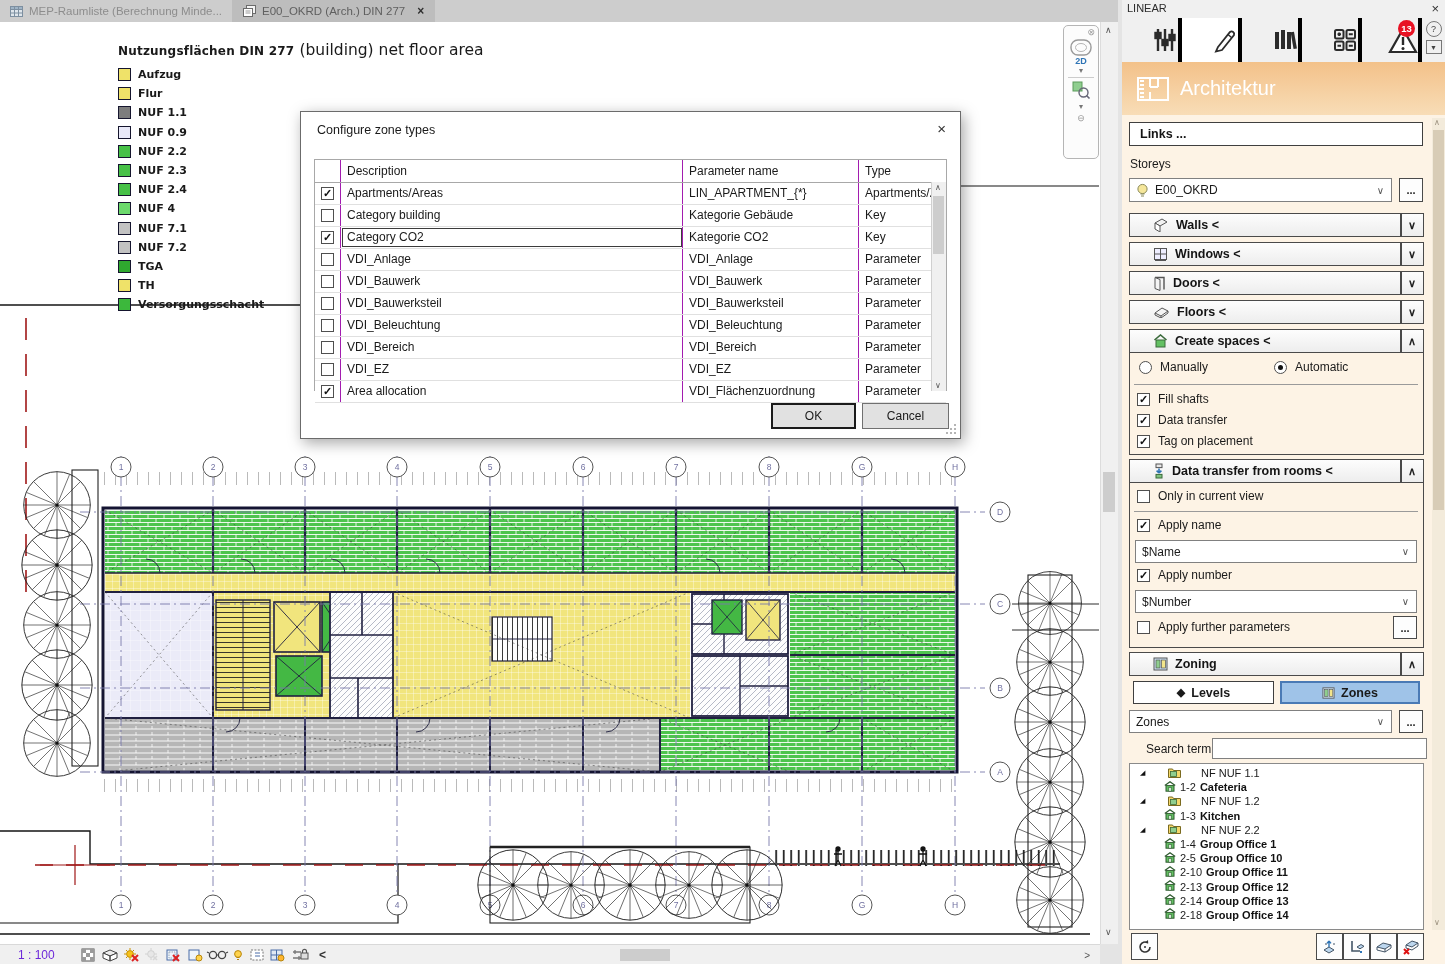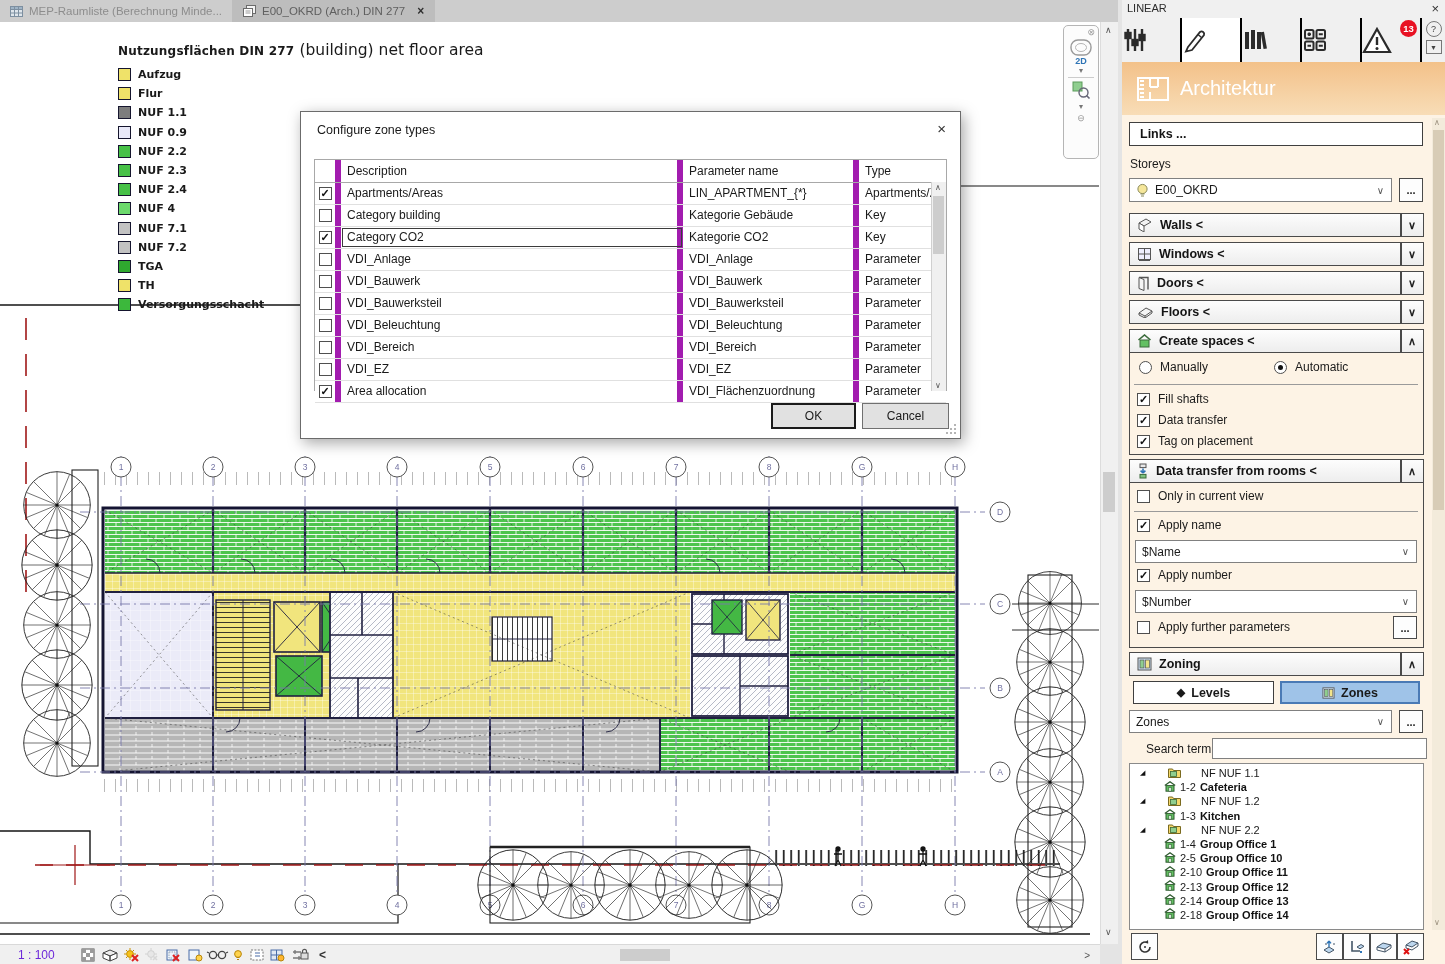--- a/index.html
+++ b/index.html
@@ -29,55 +29,55 @@
   #scale-lbl{font-size:12px;color:#6d28d9;margin-left:18px;margin-right:26px}
   #hthumb{position:absolute;left:620px;top:4px;width:50px;height:12px;background:#cdcdcd}
   
   #dialog{left:300px;top:111px;width:659px;height:326px;background:#fff;border:1px solid #6b6b6b;
           box-shadow:3px 4px 14px rgba(0,0,0,.35);z-index:6;font-size:12px}
   #dlg-title{position:absolute;left:16px;top:11px;font-size:12.5px;color:#1a1a1a}
   #dlg-close{position:absolute;right:14px;top:8px;font-size:15px;color:#333}
   #dlg-table{position:absolute;left:13px;top:47px;width:633px;height:232px;border:1px solid #a8a8a8;box-sizing:border-box}
   .trow{display:flex;height:21px;line-height:21px;border-bottom:1px solid #e0e0e0;background:#fff}
   .trow.head{height:22px;line-height:22px;font-size:12px;color:#1a1a1a;border-bottom:1px solid #a8a8a8}
-  .tc{padding:0 6px;box-sizing:border-box;border-right:6px solid #a21caf;overflow:hidden;white-space:nowrap}
+  .tc{padding:0 6px;box-sizing:border-box;border-right:1px solid #a21caf;overflow:hidden;white-space:nowrap}
   .c0{width:26px;display:flex;align-items:center;justify-content:center;padding:0}
   .c1{width:342px}.c2{width:176px}.c3{width:75px;border-right:none}
   .sel-cell{outline:1.4px solid #3c3c3c;outline-offset:-2px}
   #dlg-sb{position:absolute;right:0;top:22px;width:14px;height:209px;background:#f0f0f0;border-left:1px solid #d0d0d0}
   #dlg-sb .thumb{position:absolute;left:1px;top:14px;width:11px;height:58px;background:#cdcdcd}
   .dlg-btn{position:absolute;top:291px;height:26px;background:#e1e1e1;border:1px solid #707070;
            font-size:12px;display:flex;align-items:center;justify-content:center;box-sizing:border-box}
   #btn-ok{left:470px;width:85px;border:2px solid #1b1b1b}
   #btn-cancel{left:561px;width:87px}
   .chk{width:13px;height:13px;border:1px solid #4f4f4f;background:#fff;display:inline-flex;
        align-items:center;justify-content:center;font-size:11px;font-weight:bold;color:#111;box-sizing:border-box;flex:none}
   
   #navpal{left:1063px;top:25px;width:34px;height:132px;background:rgba(252,252,252,.95);
           border:1px solid #b5b5b5;border-radius:5px;z-index:4;font-size:9px;color:#888;text-align:center}
   
   #panel{left:1122px;top:0;width:323px;height:964px;background:#fdf3e5}
   #ptitle{position:absolute;left:0;top:0;width:323px;height:18px;background:#f0f0f0;font-size:11px;color:#2b2b2b}
   #ptitle .t{position:absolute;left:5px;top:2px}
   #ptitle .x{position:absolute;right:6px;top:1px;font-size:13px;color:#333}
   #ptoolbar{position:absolute;left:0;top:18px;width:323px;height:44px;background:#f0f0f0;display:flex}
-  .ptab{width:60px;height:44px;border-right:2px solid #000000;display:flex;align-items:center;justify-content:flex-start;position:relative;box-sizing:border-box}
+  .ptab{width:60px;height:44px;border-right:4px solid #000000;display:flex;align-items:center;justify-content:flex-end;position:relative;box-sizing:border-box}
   .ptab.active{background:#fff}
   .badge{position:absolute;right:3px;top:2px;width:17px;height:17px;border-radius:50%;background:#e81123;
          color:#fff;font-size:9.5px;font-weight:bold;display:flex;align-items:center;justify-content:center}
   #pmini{width:23px;display:flex;flex-direction:column;align-items:center;padding-top:3px;gap:3px;font-size:10px;color:#444}
   #pmini .q{width:14px;height:14px;border:1px solid #777;border-radius:50%;font-size:9px;display:flex;align-items:center;justify-content:center}
   #pmini .dv{width:14px;height:12px;border:1px solid #777;font-size:7px;display:flex;align-items:center;justify-content:center}
   #pheader{position:absolute;left:0;top:62px;width:323px;height:53px;background:linear-gradient(180deg,#f3c189,#f8ddb7);
            display:flex;align-items:center;gap:10px;padding-left:14px;box-sizing:border-box}
   #pheader .ht{font-size:20px;color:#fff;font-weight:400}
   .pbtn{background:#fff;border:1.4px solid #3f3f3f;box-sizing:border-box;display:flex;align-items:center;
         font-size:12.5px;font-weight:bold;color:#141414}
   .bar{position:absolute;height:24px;background:linear-gradient(#fdfdfd,#ededed);border:1.4px solid #4a4a4a;
-       box-sizing:border-box;display:flex;align-items:center;gap:7px;padding-left:7px;
+       box-sizing:border-box;display:flex;align-items:center;gap:7px;padding-left:23px;
        font-size:12.5px;font-weight:bold;color:#141414}
   .chev{position:absolute;width:23px;height:24px;border:1.4px solid #4a4a4a;box-sizing:border-box;
         background:linear-gradient(#fdfdfd,#ededed);display:flex;align-items:center;justify-content:center;
         font-size:11px;font-weight:bold;color:#222}
   .plabel{position:absolute;font-size:12px;color:#1a1a1a}
   .dd{position:absolute;height:23px;background:#fff;border:1px solid #808080;box-sizing:border-box;
       display:flex;align-items:center;padding-left:6px;font-size:12px;color:#1a1a1a}
   .dd .v{position:absolute;right:7px;color:#555;font-size:10px}
   .dots{position:absolute;width:24px;height:23px;border:1.4px solid #4a4a4a;background:#fdfdfd;box-sizing:border-box;
         display:flex;align-items:center;justify-content:center;font-size:11px;font-weight:bold;color:#222}

